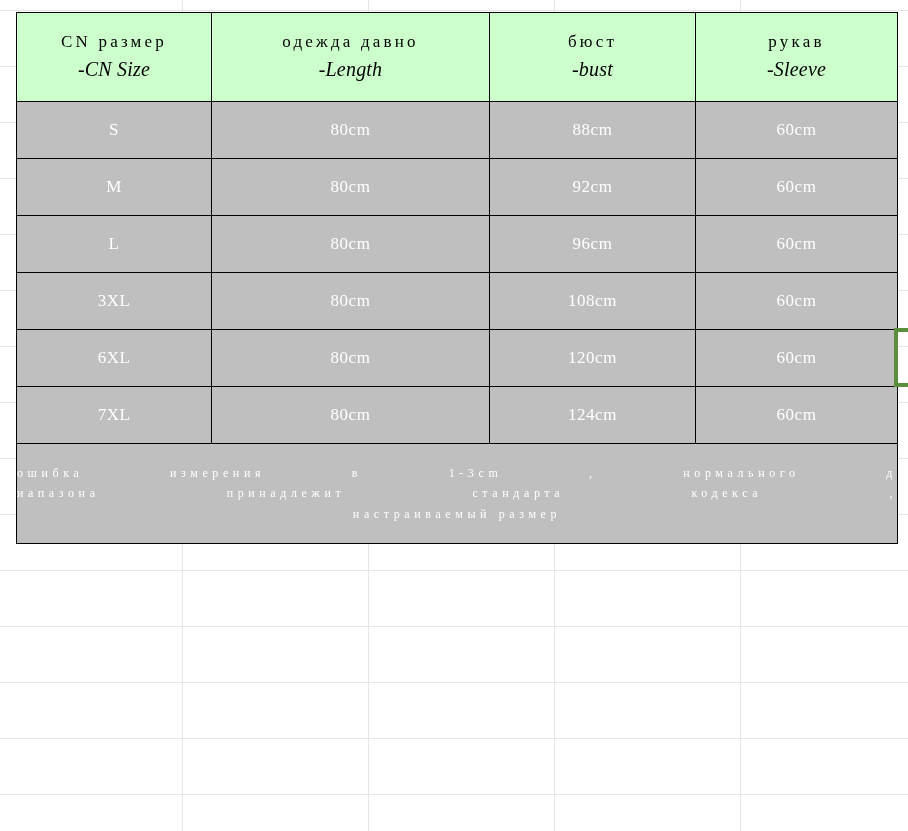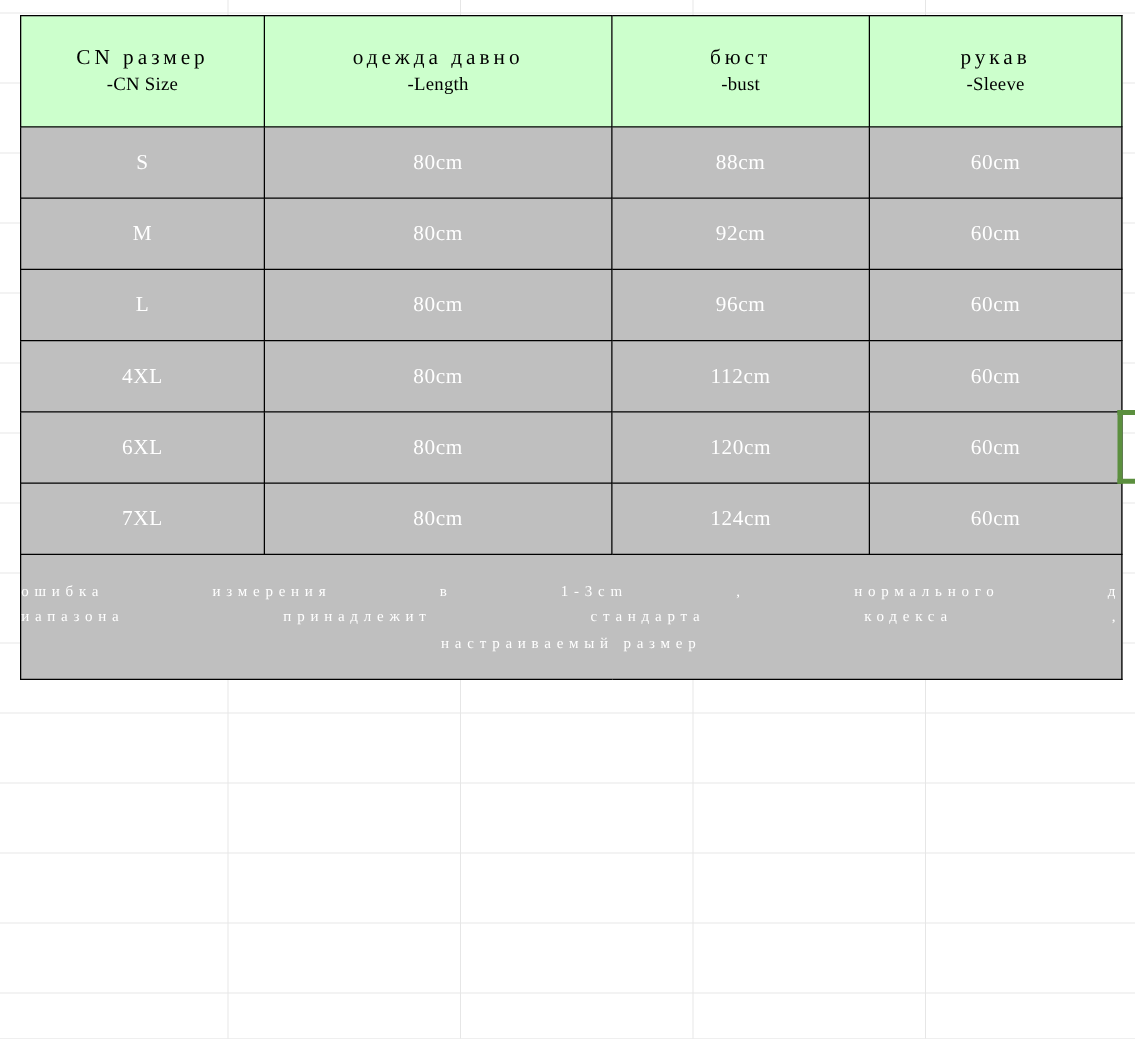--- a/index.html
+++ b/index.html
@@ -65,21 +65,22 @@
     line-height: 1.45;
   }
   .hd-ru {
     display: block;
     letter-spacing: 3.2px;
     font-size: 17px;
   }
   .hd-en {
     display: block;
     letter-spacing: 0.2px;
-    font-size: 15px;
+    font-size: 20px;
+    font-style: italic;
   }
 
   tbody td {
     background: #bfbfbf;
     height: 56px;
     color: #ffffff;
     font-size: 17px;
     letter-spacing: 0.5px;
   }
 
@@ -164,23 +165,23 @@
           <td>92cm</td>
           <td>60cm</td>
         </tr>
         <tr>
           <td>L</td>
           <td>80cm</td>
           <td>96cm</td>
           <td>60cm</td>
         </tr>
         <tr>
-          <td>4XL</td>
-          <td>80cm</td>
-          <td>112cm</td>
+          <td>3XL</td>
+          <td>80cm</td>
+          <td>108cm</td>
           <td>60cm</td>
         </tr>
         <tr>
           <td>6XL</td>
           <td>80cm</td>
           <td>120cm</td>
           <td>60cm</td>
         </tr>
         <tr>
           <td>7XL</td>

